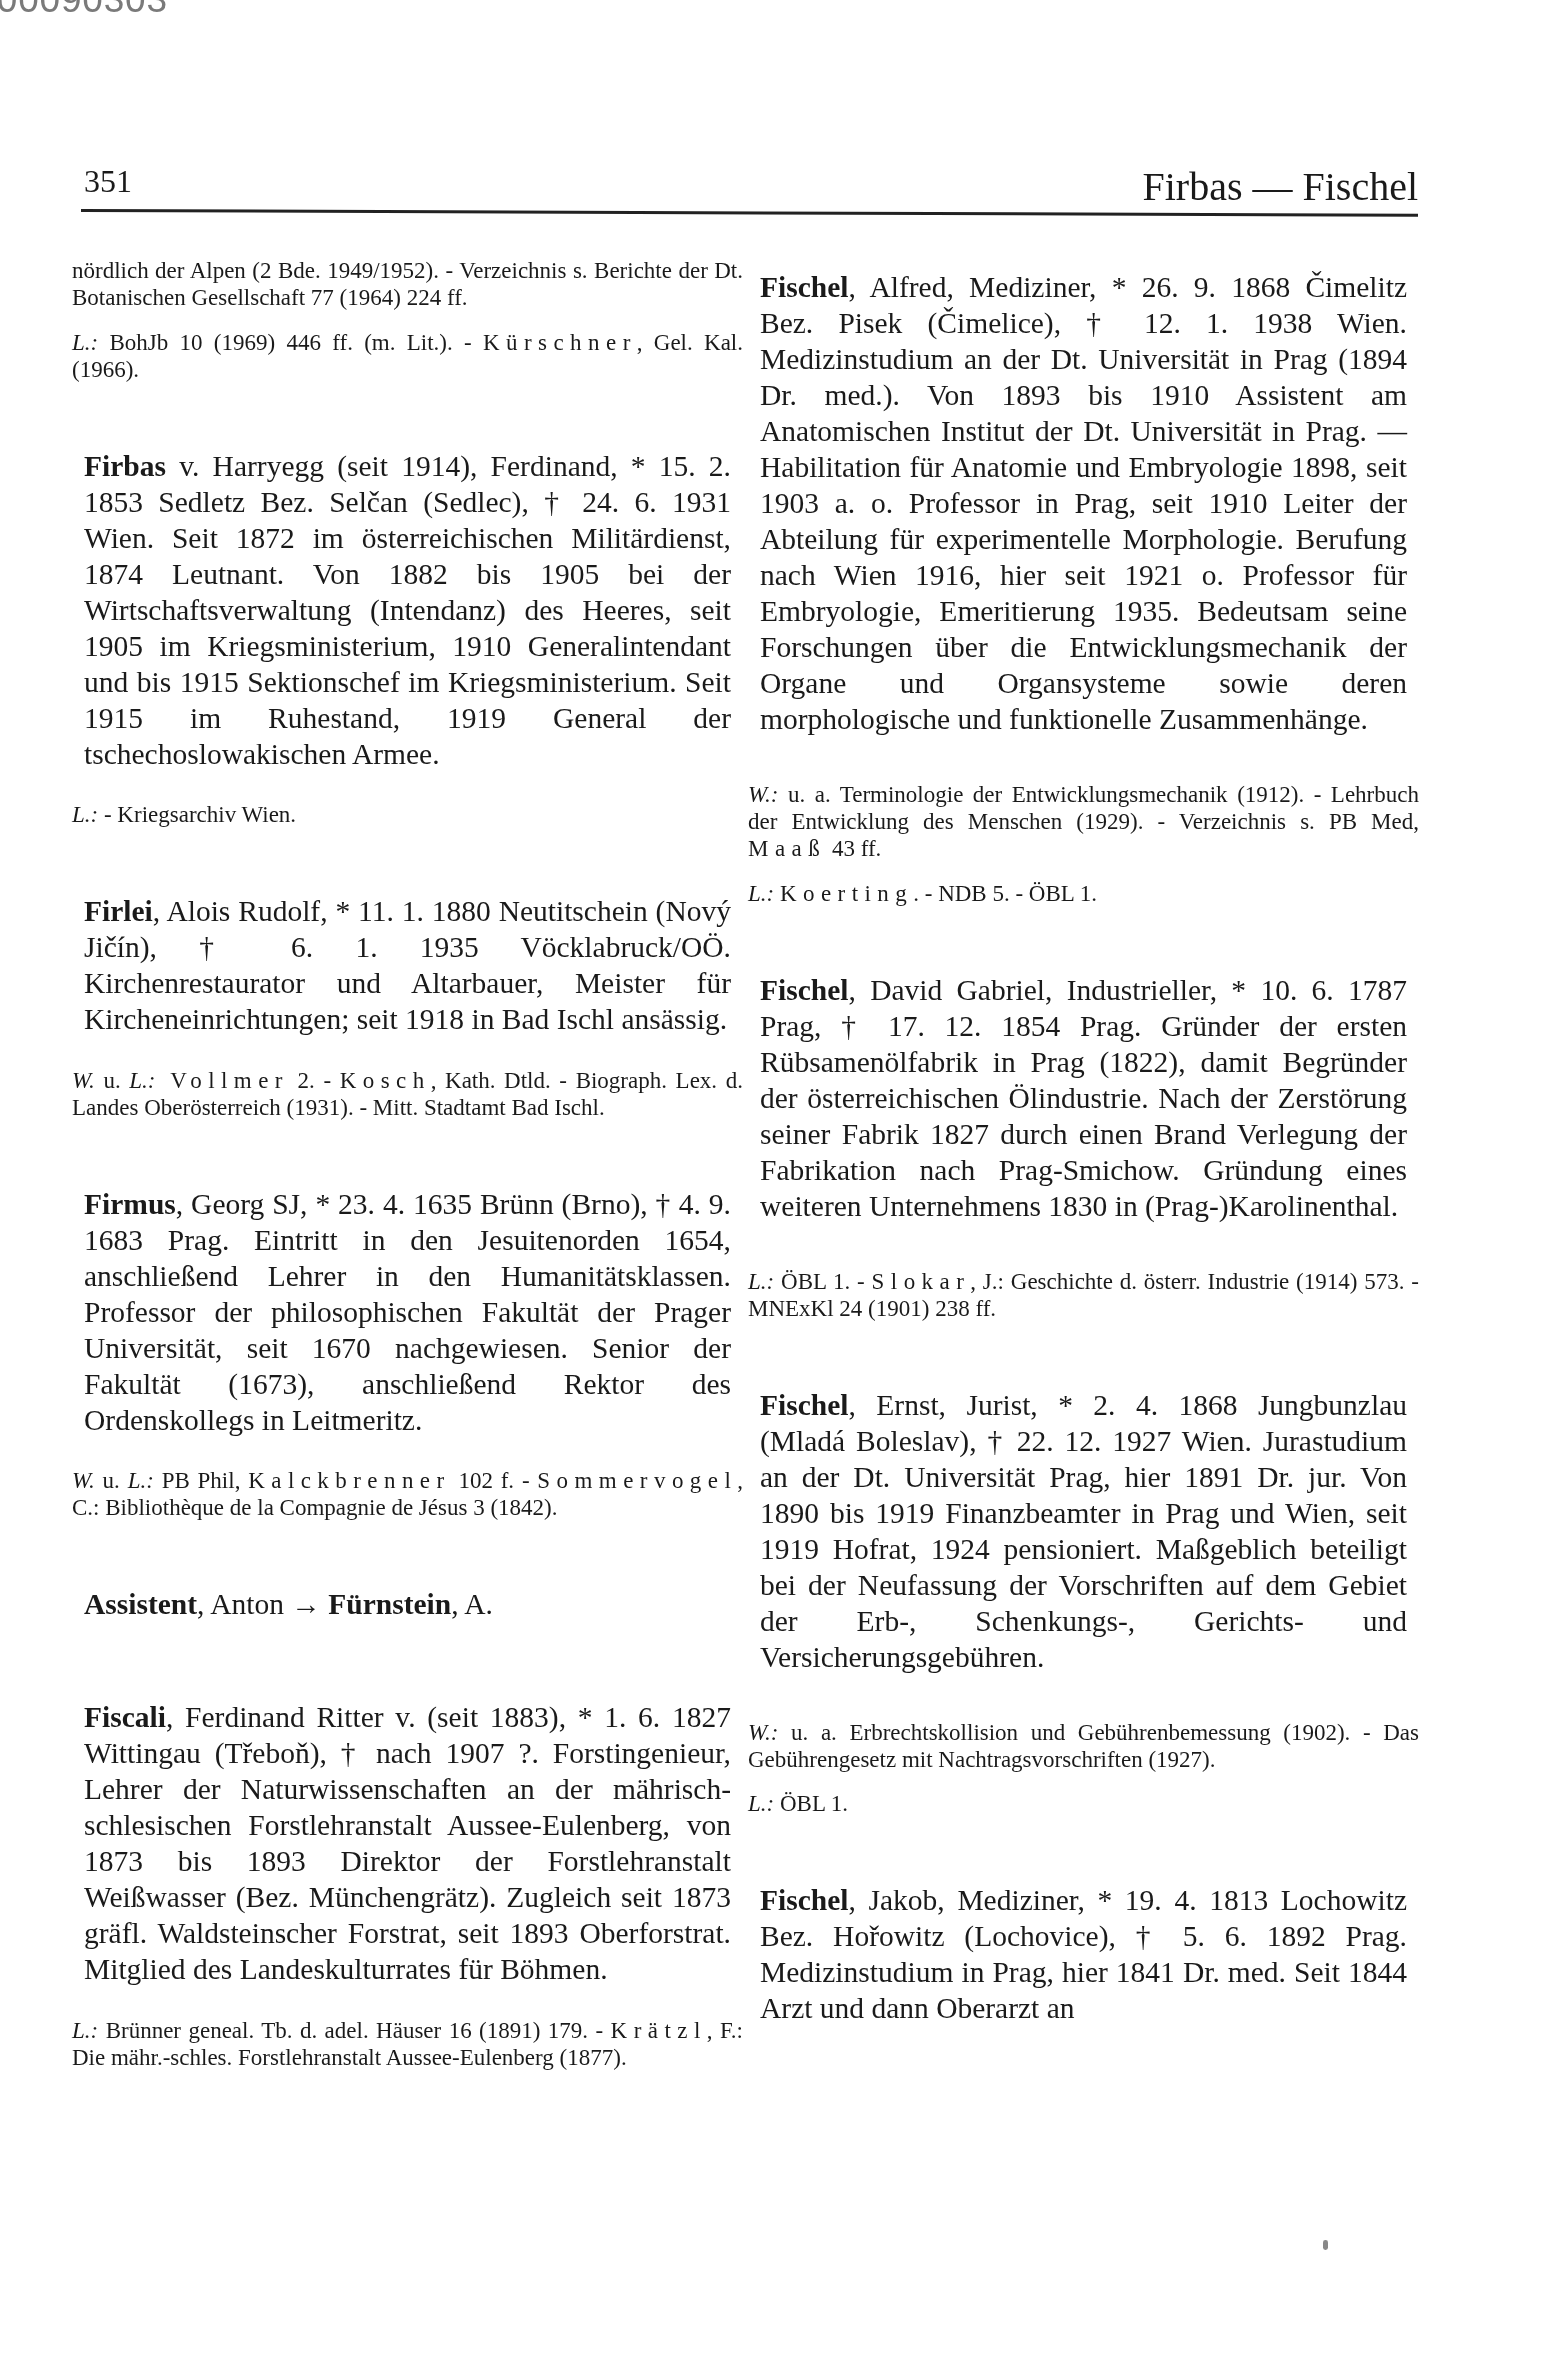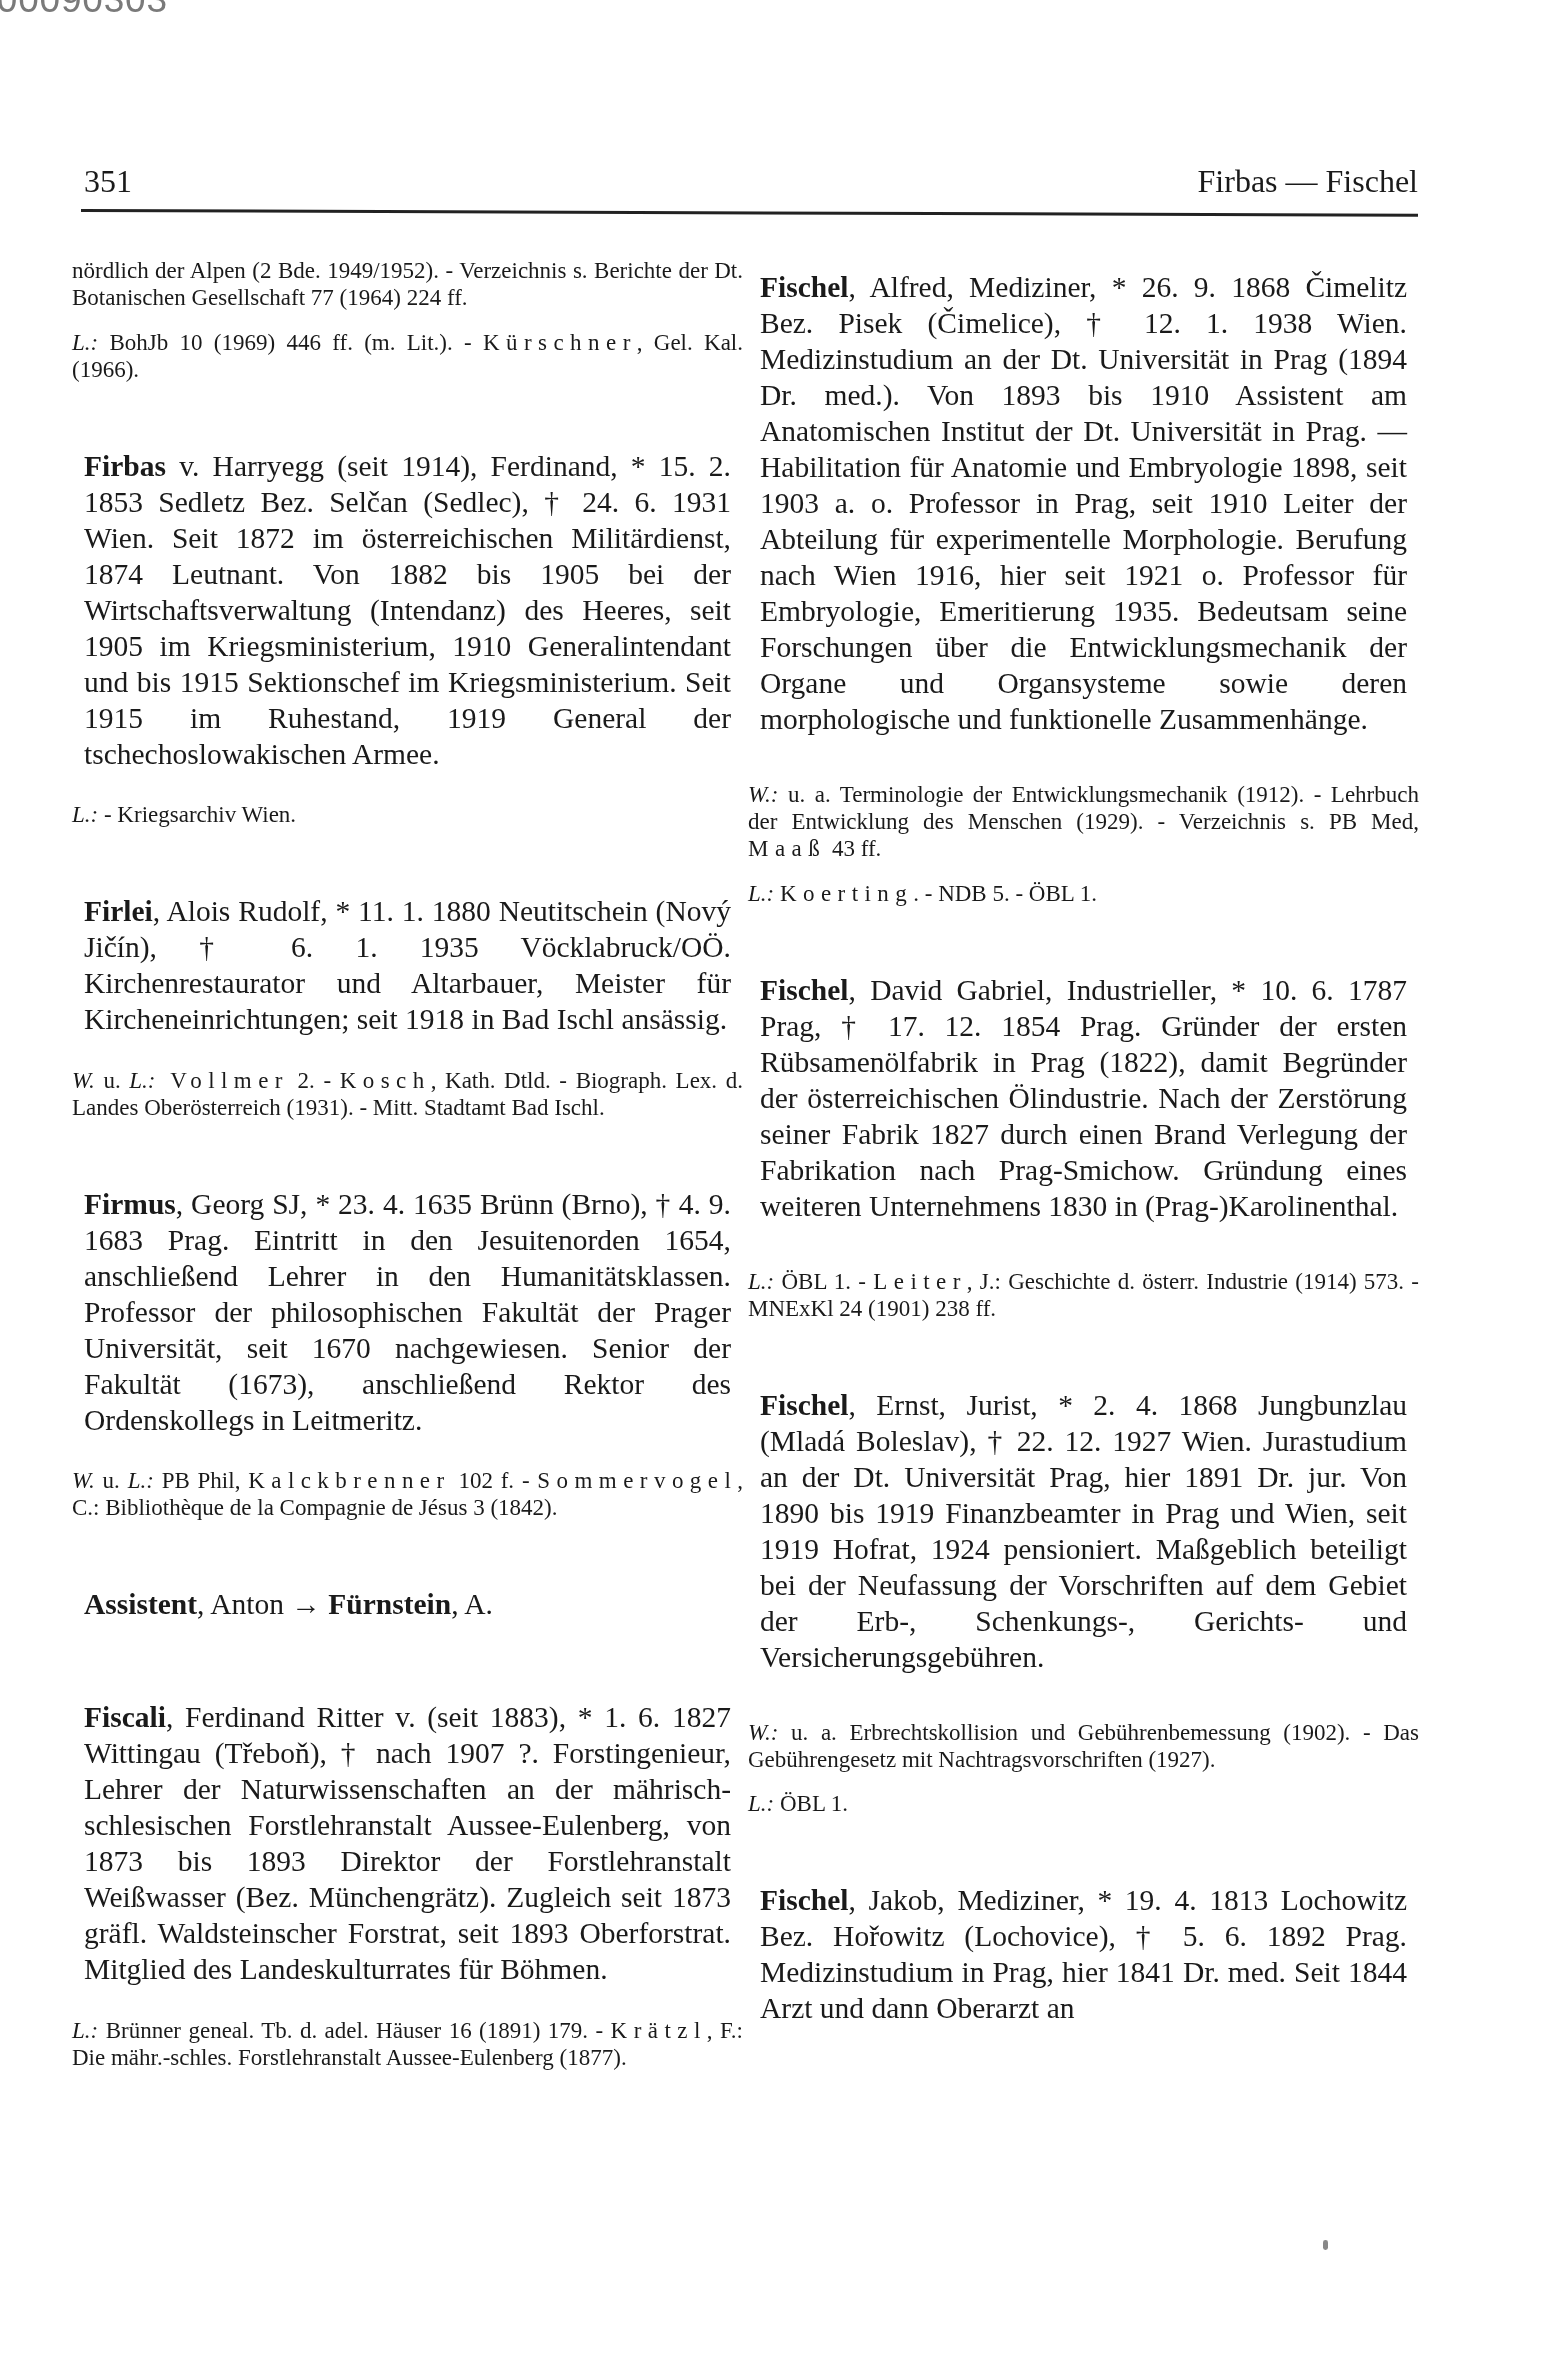--- a/index.html
+++ b/index.html
@@ -2,21 +2,21 @@
 <html style="font-size:12.8px"><head>
 <meta charset="utf-8">
 <style>
   html, body { margin:0; padding:0; background:#ffffff; }
   body { width:1561px; height:2377px; position:relative; overflow:hidden;
          font-family:"Liberation Serif","DejaVu Serif",serif; color:#1a1a1a; }
   .stamp { position:absolute; left:-3.2px; top:-21px; font-family:"Liberation Sans","DejaVu Sans",sans-serif;
            font-size:37px; color:#7a7a7a; letter-spacing:0.8px; }
   .running-head { position:absolute; left:84px; right:143px; top:163px; height:48px;text-align:center; }
   .page-num { position:absolute; left:0; top:0; font-size:32px; }
-  .head-title { position:absolute; right:0; top:0; font-size:32px; }
+  .head-title { position:absolute; right:0; top:0; font-size:40px; }
   .rule { position:absolute; left:81px; width:1337px; top:209px; height:3.2px; background:#222;
           transform:rotate(0.2deg); transform-origin:left center; }
   .col { position:absolute; top:257px; width:671px; }
   .col-left { left:72px;font-family:Liberation Serif, serif; }
   .col-right { left:748px; }
   .entry { margin:0; }
   .main { font-size:29.5px; line-height:36px; text-align:justify; hyphens:manual; margin:12px; }
   .lit { font-size:23px; line-height:27px; text-align:justify; margin:0; }
   .lemma { font-weight:bold; }
   .ital { font-style:italic; }
@@ -92,21 +92,21 @@
     <p class="lit"><span class="ital">W.:</span><span> u. a. Terminologie der Entwicklungsmechanik (1912). - Lehrbuch der Entwicklung des Menschen (1929). - Verzeichnis s. PB Med, </span><span class="sp">Maaß</span><span> 43 ff.</span></p>
     <div class="gap-s"></div>
     <p class="lit"><span class="ital">L.:</span> <span class="sp">Koerting</span><span>. - NDB 5. - ÖBL 1.</span></p>
   </div>
 
   <div class="gap-l"></div>
 
   <div class="entry">
     <p class="main"><span class="lemma">Fischel</span><span>, David Gabriel, Industrieller, * 10. 6. 1787 Prag, † 17. 12. 1854 Prag. Gründer der ersten Rübsamenölfabrik in Prag (1822), damit Begründer der österreichischen Ölindustrie. Nach der Zerstörung seiner Fabrik 1827 durch einen Brand Verlegung der Fabrikation nach Prag-Smichow. Gründung eines weiteren Unternehmens 1830 in (Prag-)Karolinenthal.</span></p>
     <div class="gap-m"></div>
-    <p class="lit"><span class="ital">L.:</span><span> ÖBL 1. - </span><span class="sp">Leiter</span><span>, J.: Geschichte d. österr. Industrie (1914) 573. - MNExKl 24 (1901) 238 ff.</span></p>
+    <p class="lit"><span class="ital">L.:</span><span> ÖBL 1. - </span><span class="sp">Slokar</span><span>, J.: Geschichte d. österr. Industrie (1914) 573. - MNExKl 24 (1901) 238 ff.</span></p>
   </div>
 
   <div class="gap-l"></div>
 
   <div class="entry">
     <p class="main"><span class="lemma">Fischel</span><span>, Ernst, Jurist, * 2. 4. 1868 Jungbunzlau (Mladá Boleslav), † 22. 12. 1927 Wien. Jurastudium an der Dt. Universität Prag, hier 1891 Dr. jur. Von 1890 bis 1919 Finanzbeamter in Prag und Wien, seit 1919 Hofrat, 1924 pensioniert. Maßgeblich beteiligt bei der Neufassung der Vorschriften auf dem Gebiet der Erb-, Schenkungs-, Gerichts- und Versicherungsgebühren.</span></p>
     <div class="gap-m"></div>
     <p class="lit"><span class="ital">W.:</span><span> u. a. Erbrechtskollision und Gebührenbemessung (1902). - Das Gebührengesetz mit Nachtragsvorschriften (1927).</span></p>
     <div class="gap-s"></div>
     <p class="lit"><span class="ital">L.:</span><span> ÖBL 1.</span></p>

